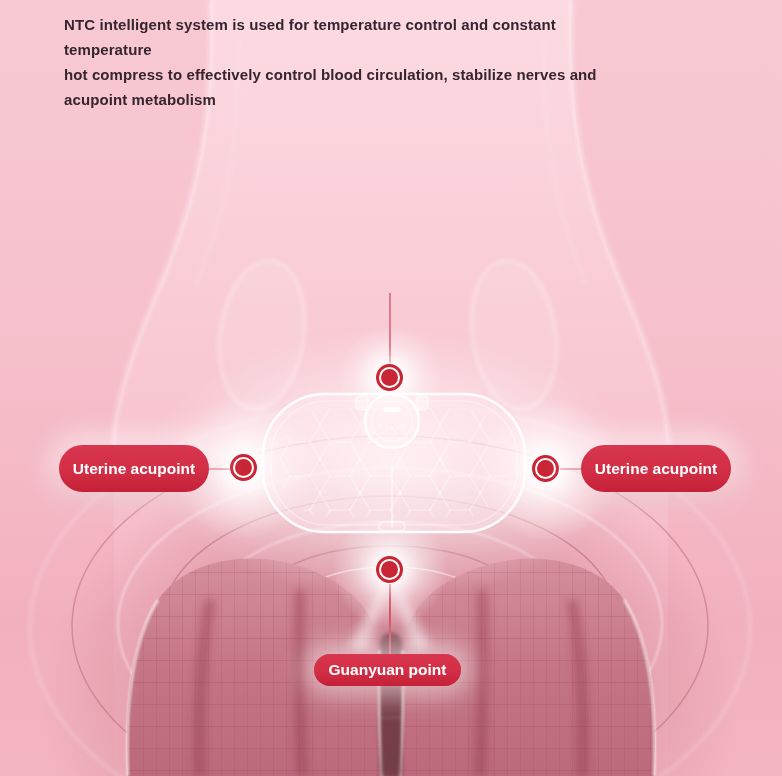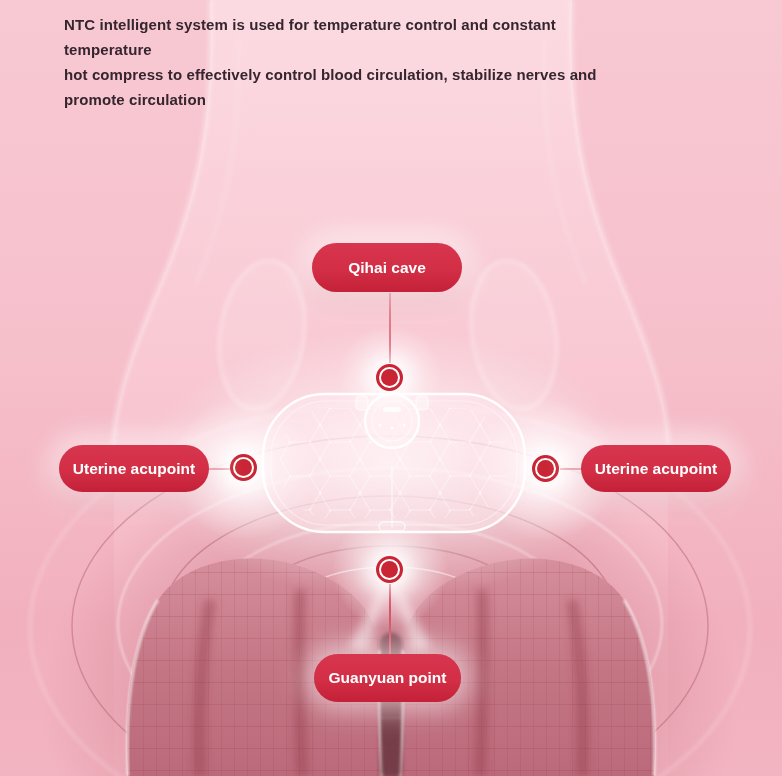--- a/index.html
+++ b/index.html
@@ -22,21 +22,21 @@
     position:absolute; height:49px; border-radius:26px;
     background:linear-gradient(180deg,#d8354f 0%, var(--pill) 55%, #c42138 100%);
     color:var(--label-text); font-size:15.5px; font-weight:bold;
     display:flex; align-items:center; justify-content:center;
     box-shadow:0 0 26px 10px rgba(255,255,255,0.55), 0 10px 22px rgba(170,40,60,0.22);
     white-space:nowrap;
   }
   .pill-qihai{left:312px; top:243px; width:150px;}
   .pill-ut-left{left:59px;  top:445px; width:150px; height:47px;}
   .pill-ut-right{left:581px; top:445px; width:150px; height:47px;}
-  .pill-guanyuan{left:314px; top:654px; width:147px; height:48px;}
+  .pill-guanyuan{left:314px; top:654px; width:147px; height:32px;}
   .marker{
     position:absolute; width:27px; height:27px; border-radius:50%;
     border:3px solid var(--marker); background:#fff; box-sizing:border-box;
     box-shadow:0 0 18px 8px rgba(255,255,255,0.8);
   }
   .marker::after{
     content:""; position:absolute; inset:2px; border-radius:50%;
     background:var(--marker);
   }
   .m-top{left:376px; top:364px;}
@@ -185,36 +185,33 @@
         <circle cx="380" cy="425" r="1.6" fill="rgba(255,255,255,0.8)"></circle>
         <circle cx="392" cy="428" r="1.6" fill="rgba(255,255,255,0.8)"></circle>
         <circle cx="404" cy="425" r="1.6" fill="rgba(255,255,255,0.8)"></circle>
       </g>
     </g>
   </svg>
 
   <div class="desc">
     <div>NTC intelligent system is used for temperature control and constant temperature</div>
     <div>hot compress to effectively control blood circulation, stabilize nerves and</div>
-    <div>promote circulation</div>
+    <div>acupoint metabolism</div>
   </div>
 
   <div class="line line-top"></div>
   <div class="line line-left"></div>
   <div class="line line-right"></div>
   <div class="line line-bottom"></div>
 
   <div class="marker m-top"></div>
   <div class="marker m-left"></div>
   <div class="marker m-right"></div>
   <div class="marker m-bottom"></div>
 
-  <div class="pill pill-qihai">
-    <span>Qihai cave</span>
-  </div>
   <div class="pill pill-ut-left">
     <span>Uterine acupoint</span>
   </div>
   <div class="pill pill-ut-right">
     <span>Uterine acupoint</span>
   </div>
   <div class="pill pill-guanyuan">
     <span>Guanyuan point</span>
   </div>
 

